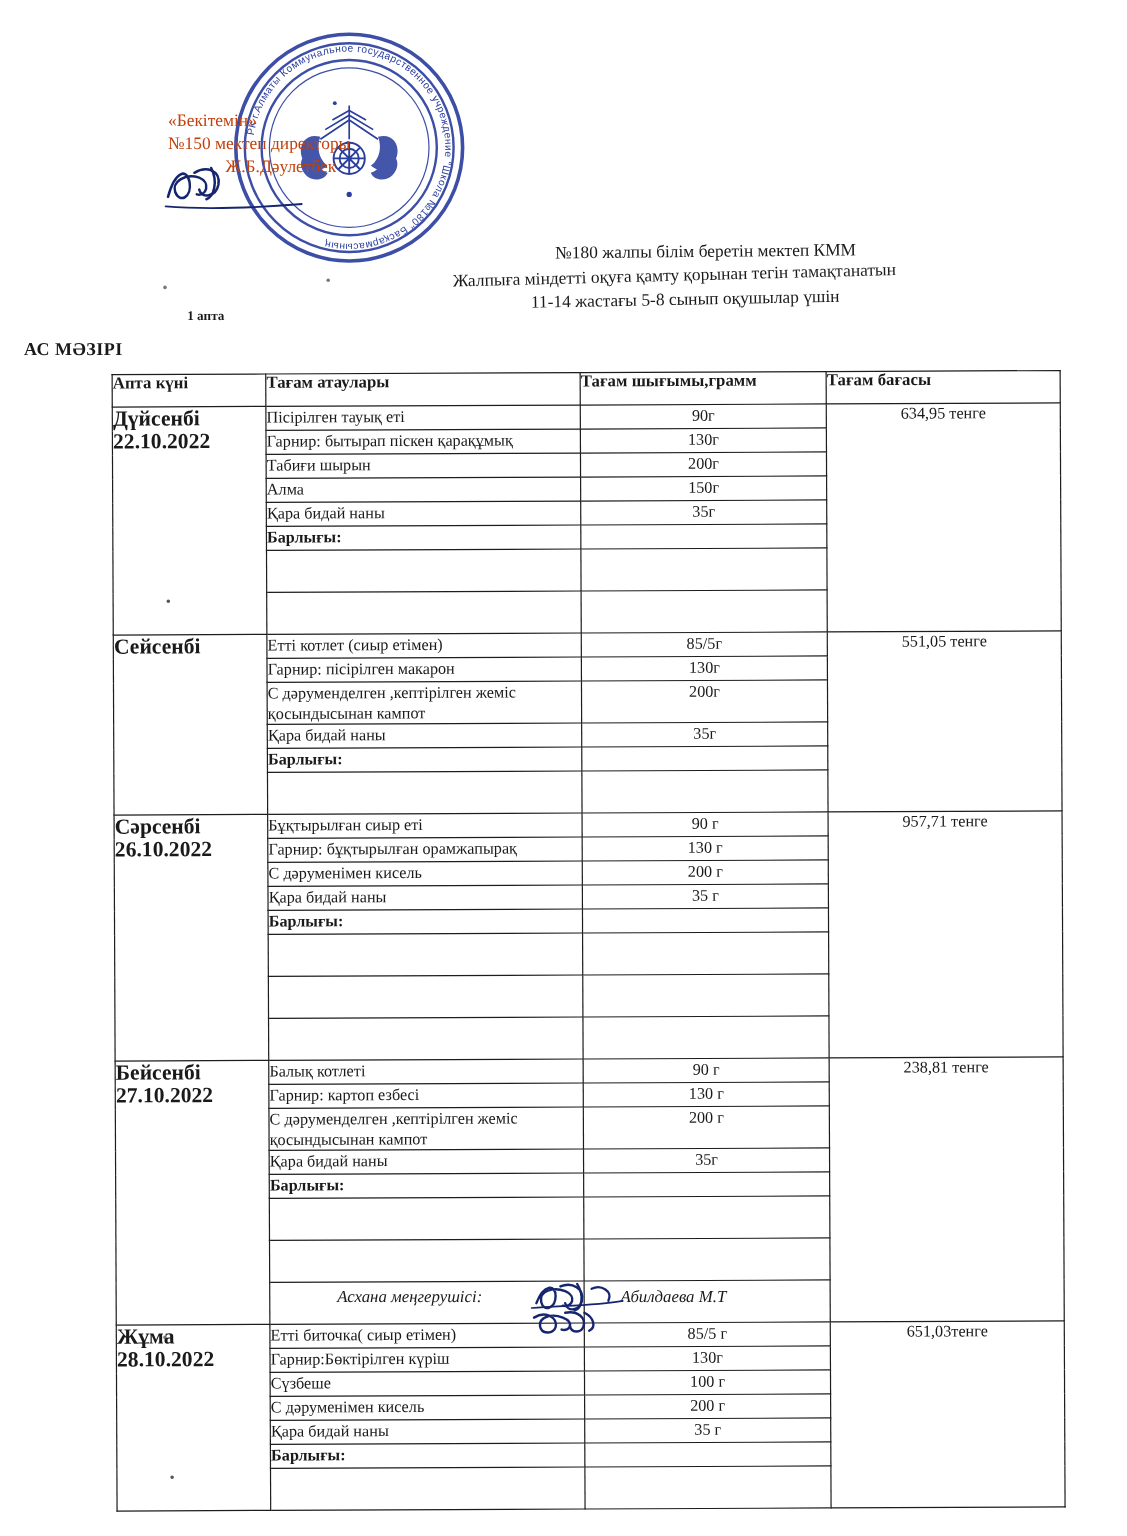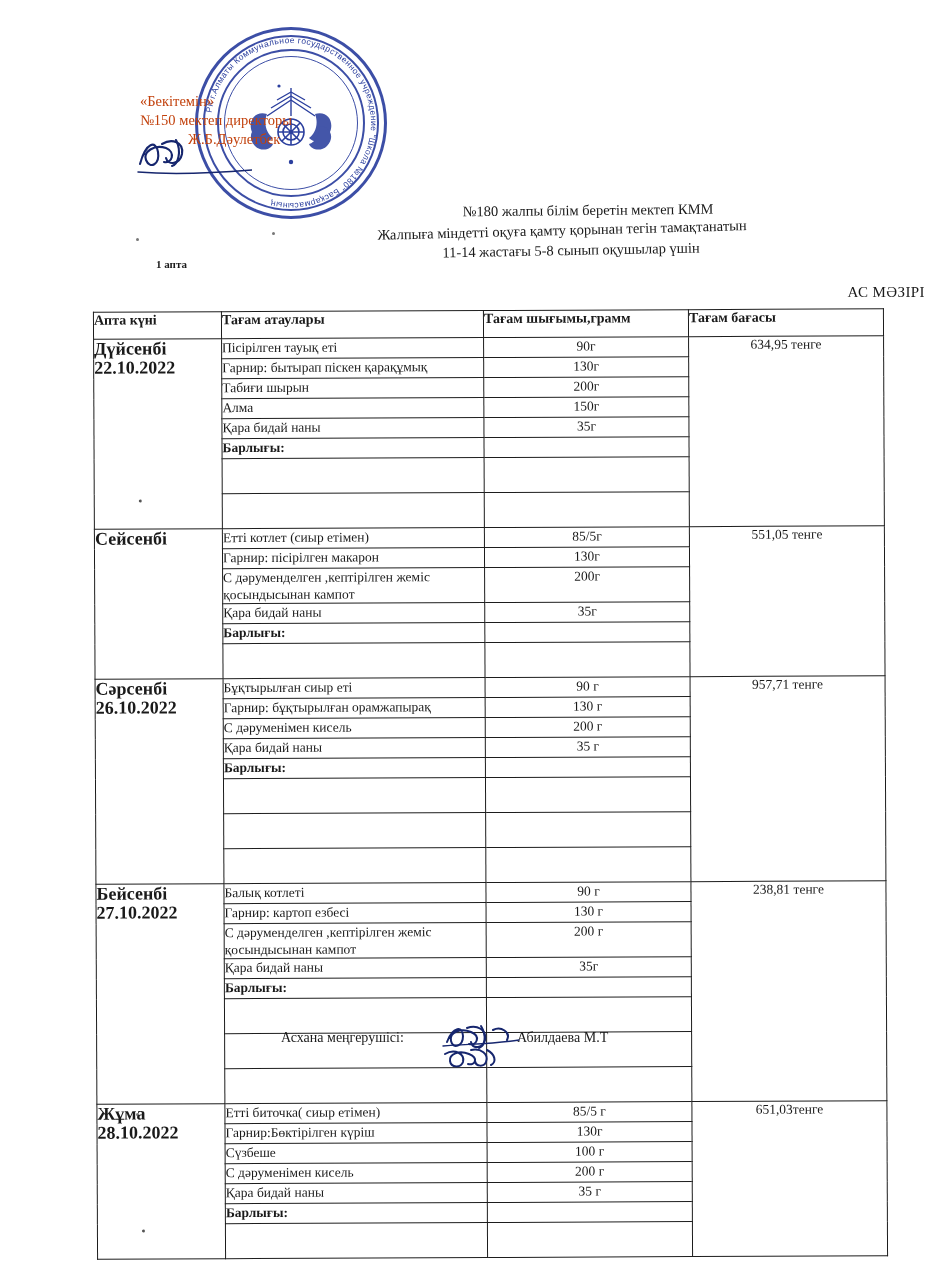--- a/index.html
+++ b/index.html
@@ -111,23 +111,23 @@
     left: 156px;
     top: 258px;
     font-size: 11px;
     font-weight: bold;
   }
   #menu-title {
     position: absolute;
     left: 0;
     top: 284px;
     width: 925px;
-    text-align: right;
+    text-align: left;
     font-size: 15px;
-    font-weight: normal;
+    font-weight: bold;
     letter-spacing: .4px;
   }
   #menu-title span { padding-left: 20px; }
 
   
   #menu-table-wrap {
     position: absolute;
     left: 95px;
     top: 310px;
     width: 790px;
@@ -203,23 +203,24 @@
     vertical-align: bottom;
     padding-bottom: 16px;
   }
 
   td.filler { height: 34px; }
 
   
   #sign-block {
     position: absolute;
     left: 281px;
-    top: 1028px;
+    top: 1072px;
     font-size: 14px;
     line-height: 20px;
+    font-style: italic;
   }
   .sign-row {
     display: flex;
     align-items: center;
     height: 20px;
     white-space: nowrap;
   }
   .sign-role { width: 164px; }
   .sign-gap  { width: 72px; }
   .sign-name { }

